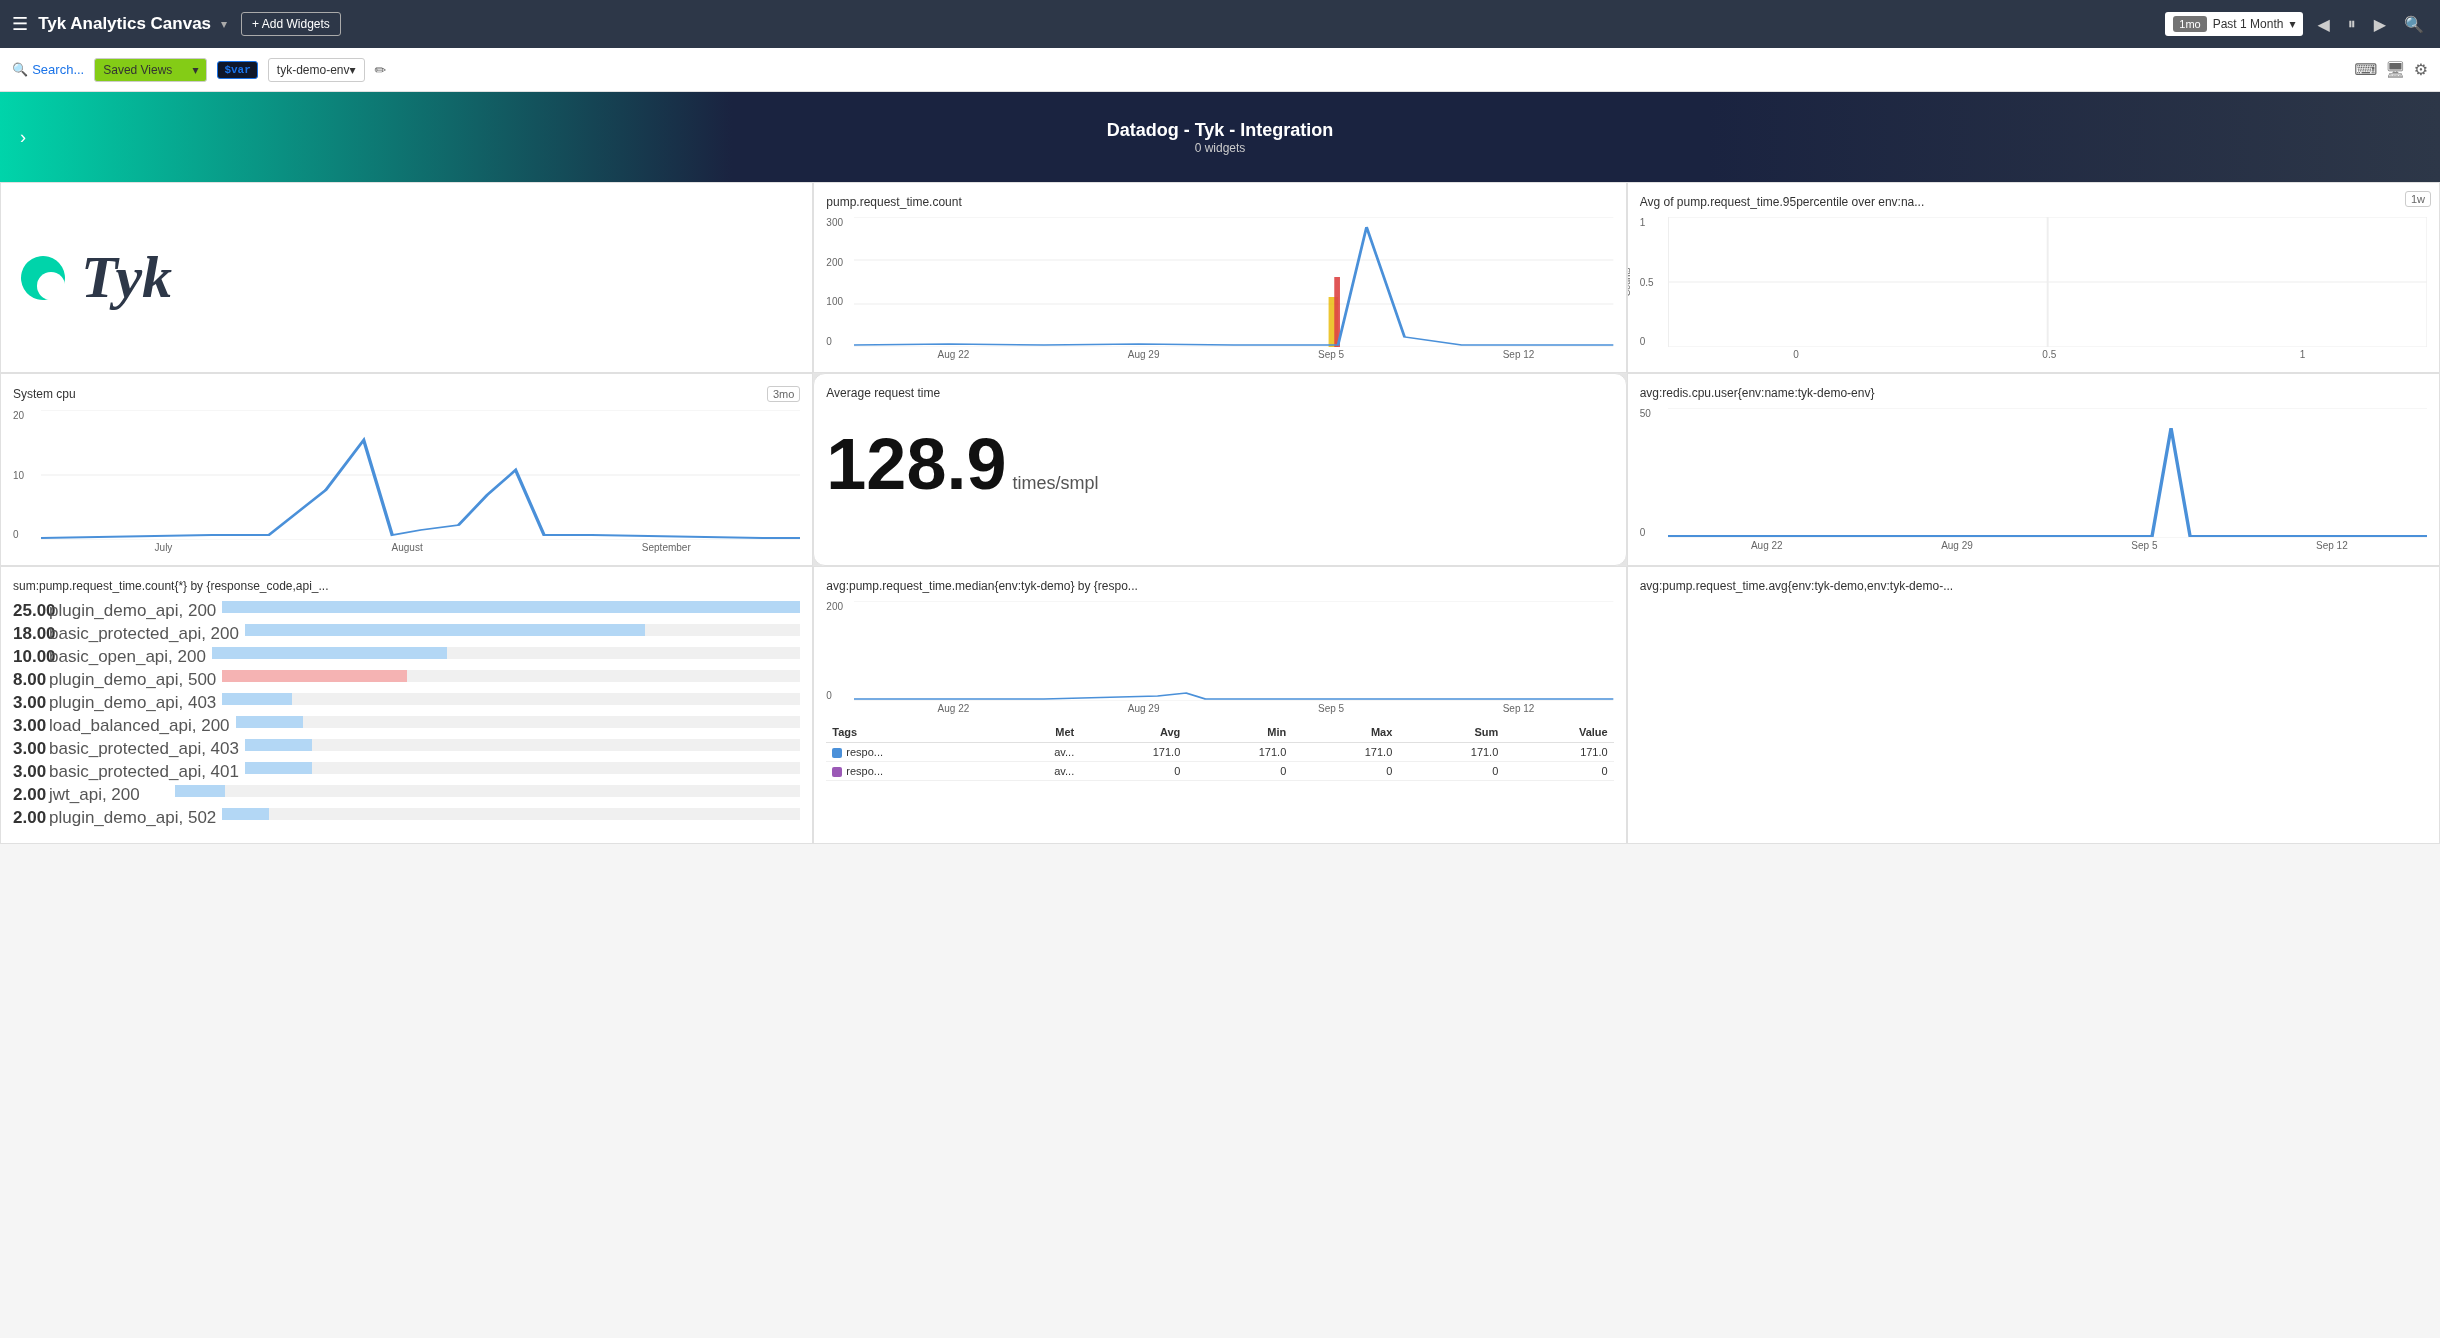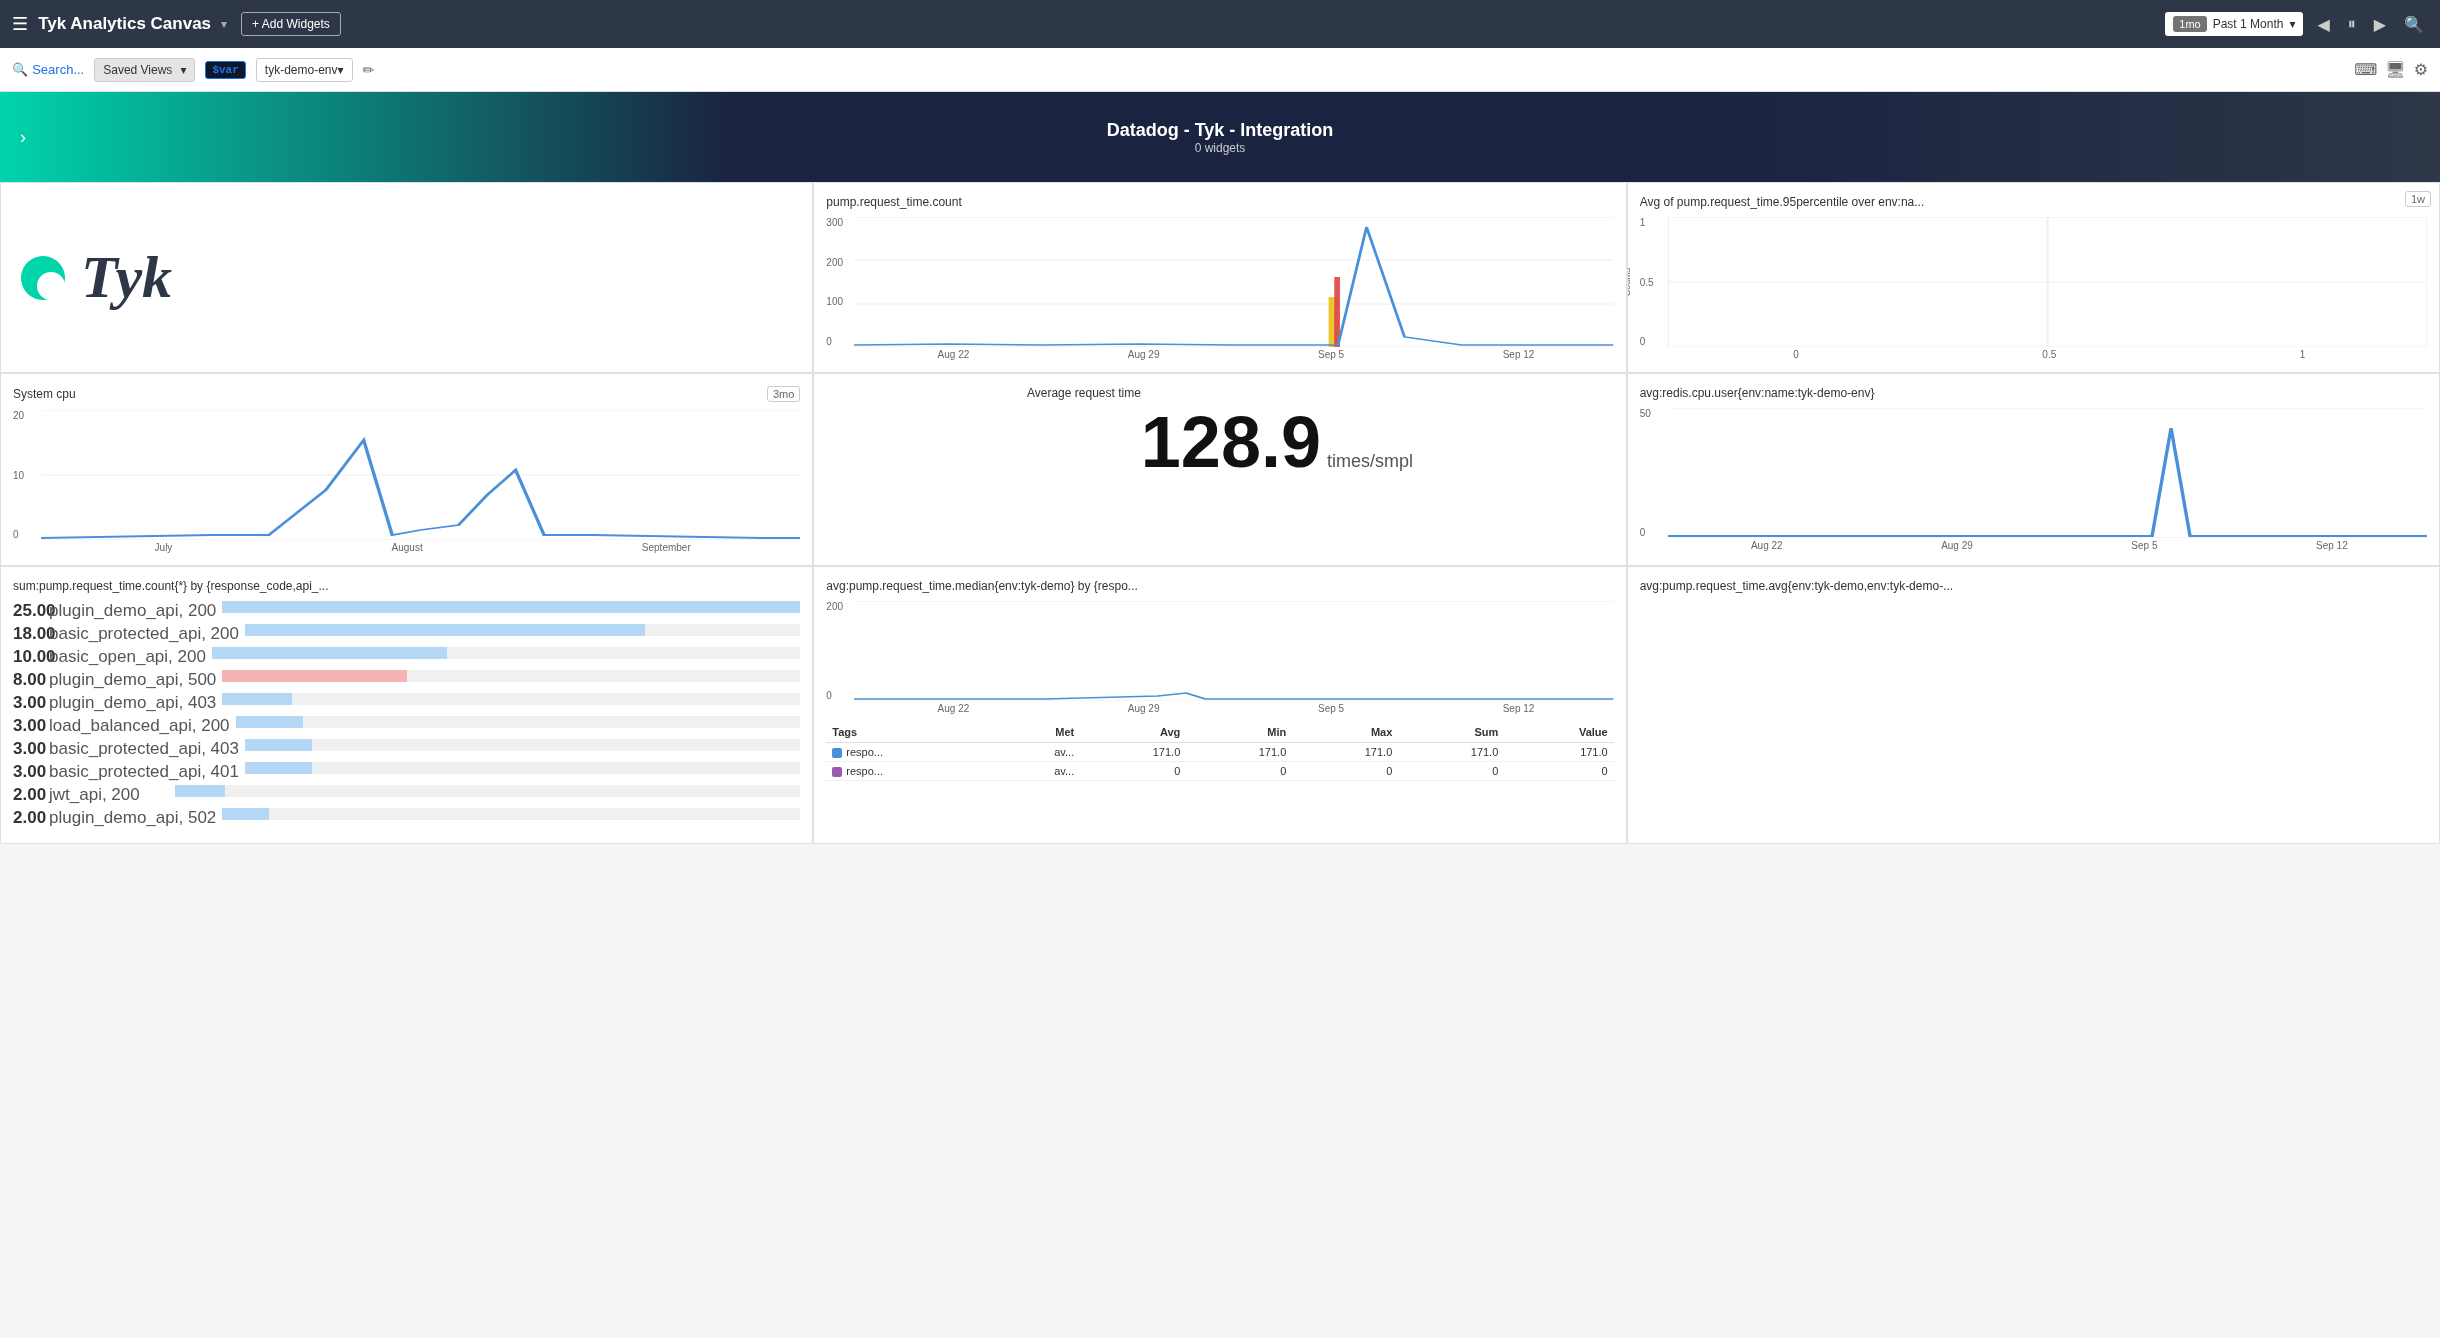--- a/index.html
+++ b/index.html
@@ -29,21 +29,21 @@
 
     
     .sub-nav {
       display: flex; align-items: center; background: #fff; border-bottom: 1px solid #e0e0e0;
       height: 44px; padding: 0 12px; gap: 10px;
     }
     .search-area { display: flex; align-items: center; color: #1a73e8; gap: 4px; cursor: pointer; font-size: 13px; }
     .search-icon { color: #1a73e8; }
     .saved-views-dropdown {
       display: flex; align-items: center; border: 1px solid #ccc; border-radius: 3px;
-      padding: 4px 8px; cursor: pointer; gap: 8px; font-size: 12px; background: #e5e5e5;
+      padding: 4px 8px; cursor: pointer; gap: 20px; font-size: 12px; background: #84cc16;
     }
     .var-badge {
       background: #0f172a; color: #1a73e8; border: 1px solid #1a73e8;
       padding: 2px 6px; border-radius: 3px; font-size: 11px; font-weight: 600; font-family: Liberation Mono, monospace;
     }
     .var-dropdown {
       display: flex; align-items: center; border: 1px solid #ccc; border-radius: 3px;
       padding: 4px 8px; cursor: pointer; font-size: 12px; background: #fff;
     }
     .pencil-icon { color: #666; cursor: pointer; font-size: 14px; }
@@ -90,21 +90,21 @@
     }
 
     
     .tyk-logo-widget {
       display: flex; align-items: center; justify-content: flex-start;
       min-height: 180px;
     }
     .tyk-logo { display: flex; align-items: center; gap: 8px; }
 
     
-    .big-number-widget { display: flex; justify-content: center; min-height: 180px; }
+    .big-number-widget { display: flex; flex-direction: column; justify-content: flex-start; min-height: 180px; border-radius: 12px; }
     .big-number { font-size: 72px; font-weight: 900; color: #111; line-height: 1; }
     .big-number-unit { font-size: 18px; color: #555; font-weight: 500; }
 
     
     .table-widget { min-height: 180px; }
     .bar-table-row { display: flex; align-items: flex-start; margin-bottom: 3px; font-size: 17px; gap: 6px; }
     .bar-table-value { width: 30px; text-align: right; font-weight: 600; color: #333; flex-shrink: 0; }
     .bar-table-label { min-width: 120px; color: #555; flex-shrink: 0; }
     .bar-table-bar-container { flex: 1; height: 12px; background: #f0f0f0; position: relative; }
     .bar-table-bar { height: 100%; background: #b3d7f5; }

